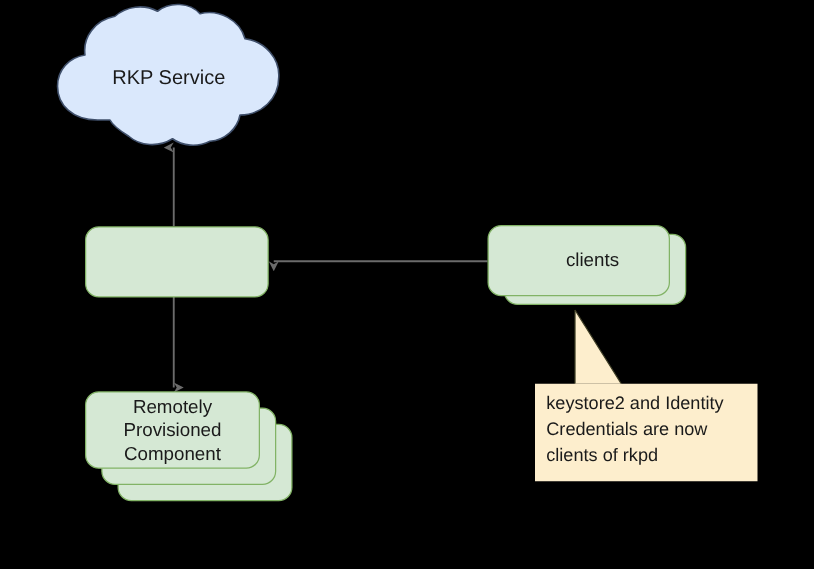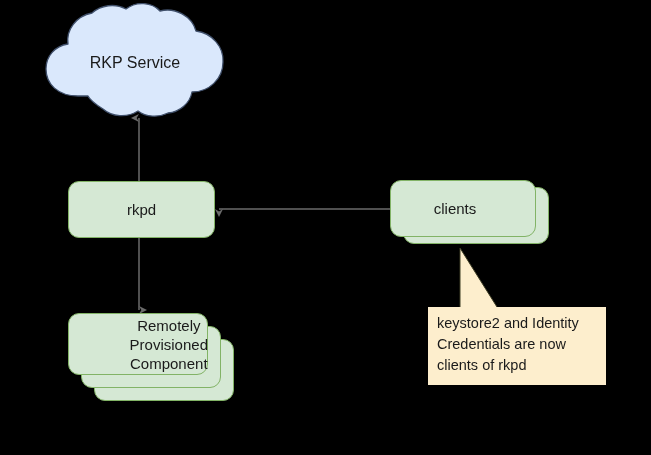--- a/index.html
+++ b/index.html
@@ -109,34 +109,31 @@
       <path d="M 460 248 L 497 307" fill="none" stroke="#3c3c24" stroke-width="1"></path>
       <path d="M 460 248 L 460 307" fill="none" stroke="#3c3c24" stroke-width="1"></path>
     </g>
   </svg>
 
   <div class="node-label" style="left:45px; top:48px; width:180px; height:28px;">
     <span style="font-size:16px;text-align:right;">RKP Service</span>
   </div>
 
   <div class="rr-box" style="left:68px; top:181px; width:147px; height:57px;"></div>
-  <div class="node-label" style="left:68px; top:181px; width:147px; height:57px;">
-    <span>rkpd</span>
-  </div>
 
   <div class="rr-box" style="left:403px; top:187px; width:146px; height:57px;"></div>
   <div class="rr-box" style="left:390px; top:180px; width:146px; height:57px;"></div>
-  <div class="node-label" style="left:390px; top:180px; width:130px; height:57px;">
+  <div class="node-label" style="left:390px; top:180px; width:130px; height:57px;padding-left:19px;">
     <span>clients</span>
   </div>
 
   <div class="rr-box" style="left:94px; top:339px; width:140px; height:62px;"></div>
   <div class="rr-box" style="left:81px; top:326px; width:140px; height:62px;"></div>
   <div class="rr-box" style="left:68px; top:313px; width:140px; height:62px;"></div>
-  <div class="node-label" style="left:68px; top:313px; width:140px; height:62px;justify-content:flex-end;">
+  <div class="node-label" style="left:68px; top:313px; width:140px; height:62px;">
     <span>Remotely
 Provisioned
 Component</span>
   </div>
 
   <div class="callout-box" style="left:428px; top:307px; width:178px; height:78px;"></div>
   <div class="callout-text" style="left:437px; top:313px; width:168px;">keystore2 and Identity
 Credentials are now
 clients of rkpd</div>
 

